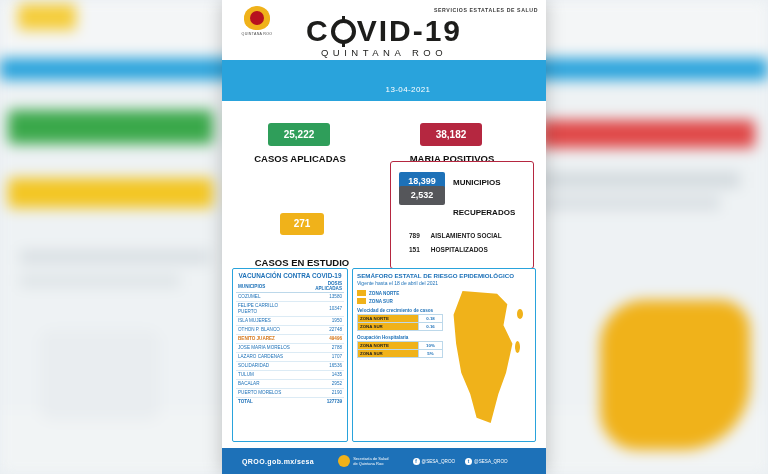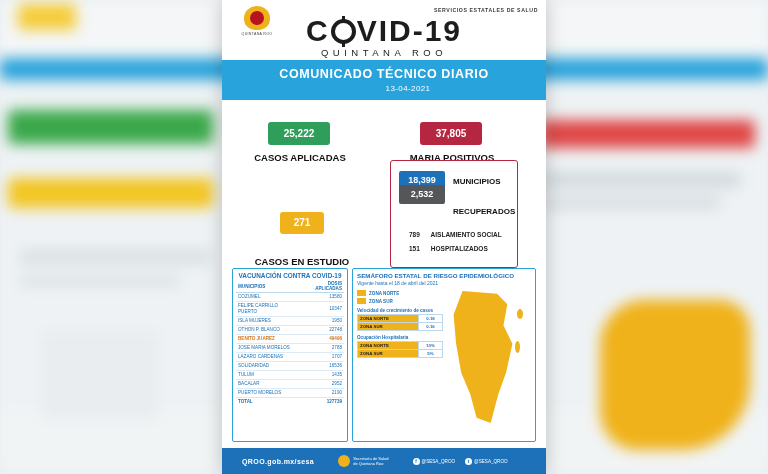--- a/index.html
+++ b/index.html
@@ -119,21 +119,21 @@
     font-size: 9.5px; letter-spacing: 4.5px; color: #1d1d1b;
     margin-top: 1px;
   }
   .comunicado {
     background: #29a3dc;
     color: #fff;
     text-align: center;
     padding: 7px 0 7px;
   }
   .comunicado .t1 { font-size: 12.5px; font-weight: bold; letter-spacing: .6px; }
-  .comunicado .t2 { font-size: 8px; margin-top: 3px; letter-spacing: .4px; padding-left: 48px; }
+  .comunicado .t2 { font-size: 8px; margin-top: 18px; letter-spacing: .4px; padding-left: 48px; }
 
   .stats { position: relative; height: 170px; margin-left: 8px; }
   .chip {
     position: absolute;
     color: #fff;
     font-weight: bold;
     text-align: center;
     border-radius: 3px;
   }
   .chip-neg { left: 38px; top: 22px; width: 62px; height: 23px; line-height: 23px; background: #2f9e5a; font-size: 10px; }
@@ -141,21 +141,21 @@
   .chip-est { left: 50px; top: 112px; width: 44px; height: 22px; line-height: 22px; background: #f0b21a; font-size: 10px; }
   .lbl {
     position: absolute; font-weight: bold; color: #111; font-size: 9.5px; text-align: center;
   }
   .lbl-neg { left: 10px; top: 52px; width: 120px; }
   .lbl-pos { left: 162px; top: 52px; width: 120px; }
   .lbl-est { left: 10px; top: 156px; width: 124px; }
 
   .pos-box {
     position: absolute; left: 160px; top: 60px;
-    width: 128px; height: 108px;
+    width: 144px; height: 108px;
     border: 1.4px solid #b52740;
     border-radius: 3px;
     text-decoration: underline;
   }
   .row-chip {
     position: absolute;
     background: #1d71b8;
     color: #fff;
     font-weight: bold;
     font-size: 9px;
@@ -302,29 +302,28 @@
 
       <div class="covid-title">
         <div class="c19">
           <span>C</span><span class="o-virus"></span><span>VID-19</span>
         </div>
         <div class="qroo-sub">QUINTANA ROO</div>
       </div>
     </div>
 
     <div class="comunicado">
-      <div class="t1">COMUNICADO TÉCNICO DIARIO</div>
       <div class="t2">13-04-2021</div>
     </div>
 
     <div class="stats">
       <div class="chip chip-neg">25,222</div>
       <div class="lbl lbl-neg">CASOS APLICADAS</div>
 
-      <div class="chip chip-pos">37,805</div>
+      <div class="chip chip-pos">38,182</div>
       <div class="lbl lbl-pos">MARIA POSITIVOS</div>
 
       <div class="chip chip-est">271</div>
       <div class="lbl lbl-est">CASOS EN ESTUDIO</div>
 
       <div class="pos-box">
         <div class="row-chip rc-rec">18,399</div>
         <div class="row-lbl rl-rec">MUNICIPIOS</div>
 
         <div class="row-chip rc-def">2,532</div>

